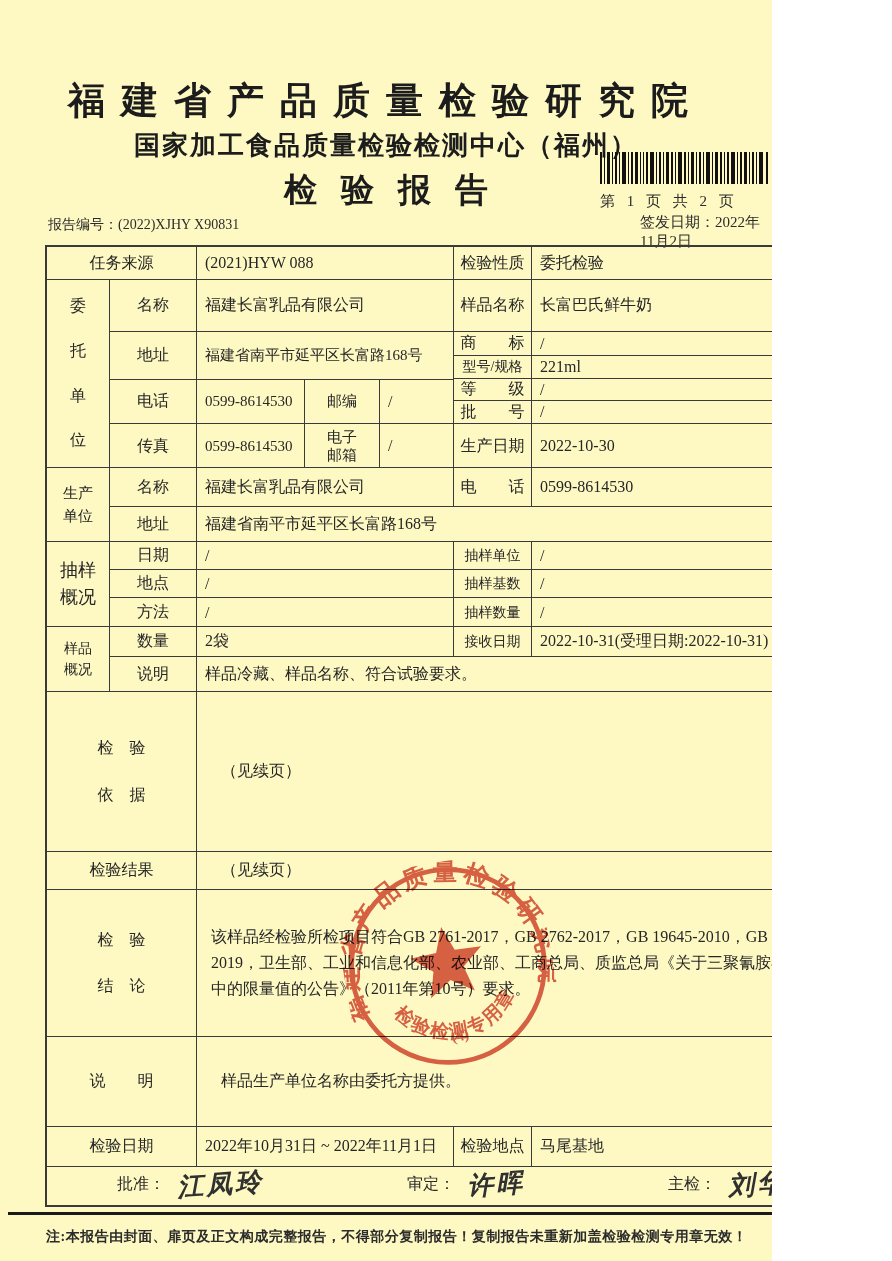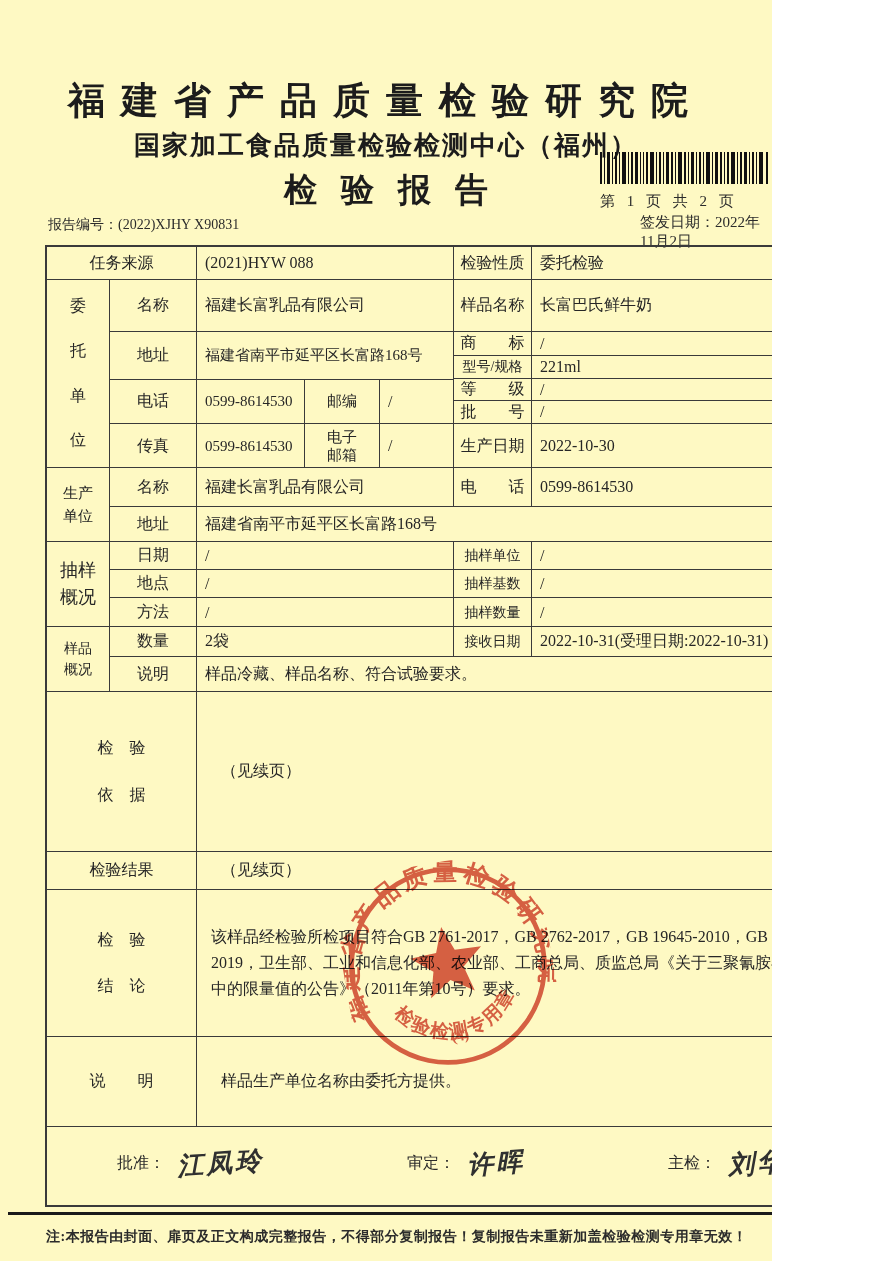--- a/index.html
+++ b/index.html
@@ -268,20 +268,26 @@
       <div class="cell lab prewrap w-big bigrow-lab">检　验
 结　论</div>
       <div class="cell val grow noborder conclusion-val">该样品经检验所检项目符合GB 2761-2017，GB 2762-2017，GB 19645-2010，GB 31650-2019，卫生部、工业和信息化部、农业部、工商总局、质监总局《关于三聚氰胺在食品中的限量值的公告》（2011年第10号）要求。</div>
     </div>
 
     <div class="trow" style="height:90px">
       <div class="cell lab w-big">说　　明</div>
       <div class="cell val grow noborder see-next">样品生产单位名称由委托方提供。</div>
     </div>
 
+    <div class="trow" style="height:40px">
+      <div class="cell lab w-big">检验日期</div>
+      <div class="cell val w-c">2022年10月31日 ~ 2022年11月1日</div>
+      <div class="cell lab w-d">检验地点</div>
+      <div class="cell val grow noborder">马尾基地</div>
+    </div>
 
     <div class="trow last sigrow" style="height:42px;flex:1 1 auto">
       <div class="siggroup">
         <span class="siglabel">批准：</span>
         <span class="signame">江凤玲</span>
       </div>
       <div class="siggroup">
         <span class="siglabel">审定：</span>
         <span class="signame">许晖</span>
       </div>

